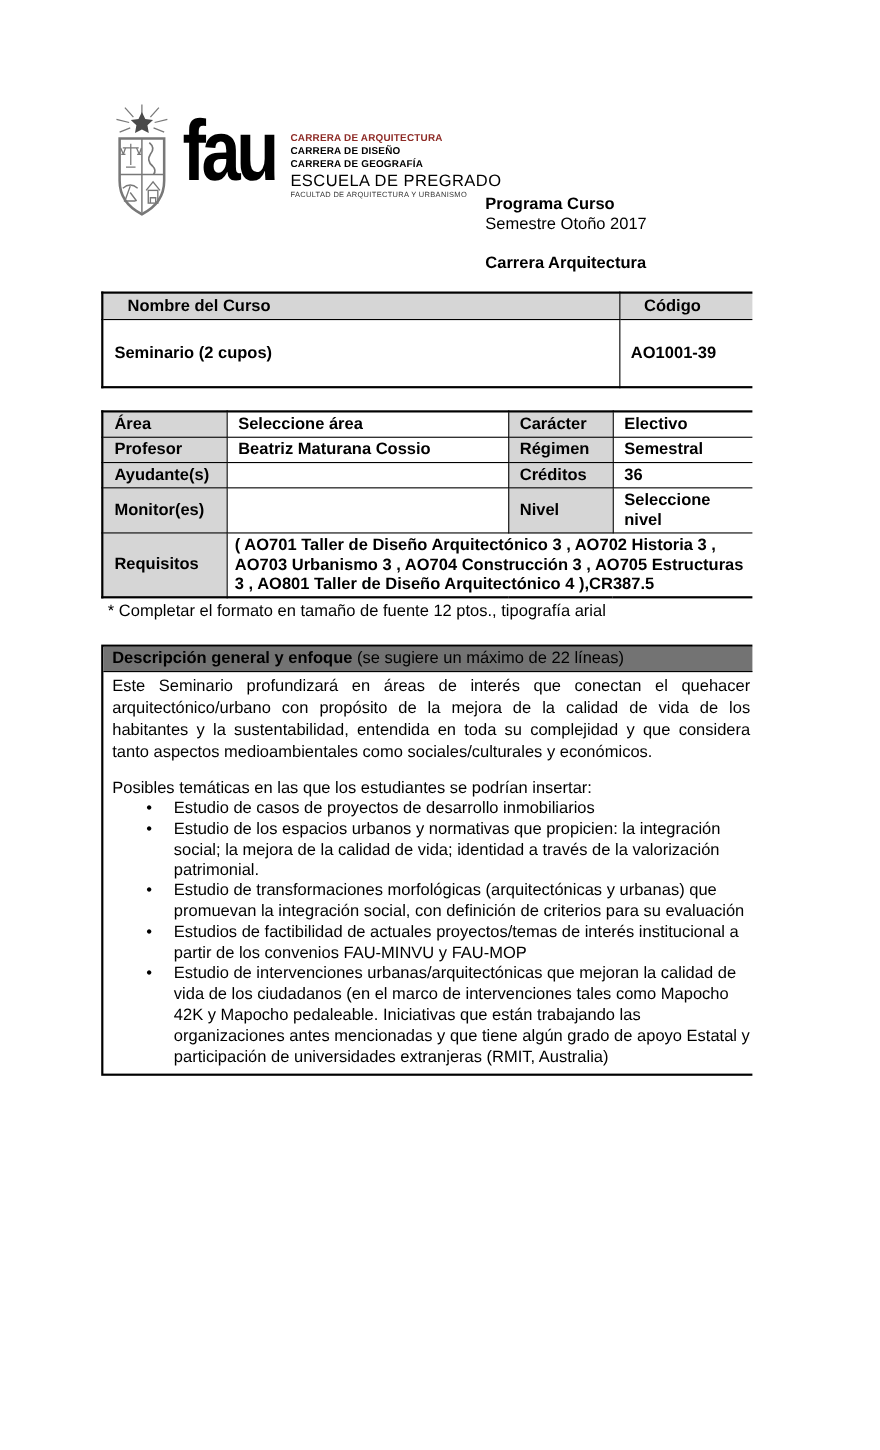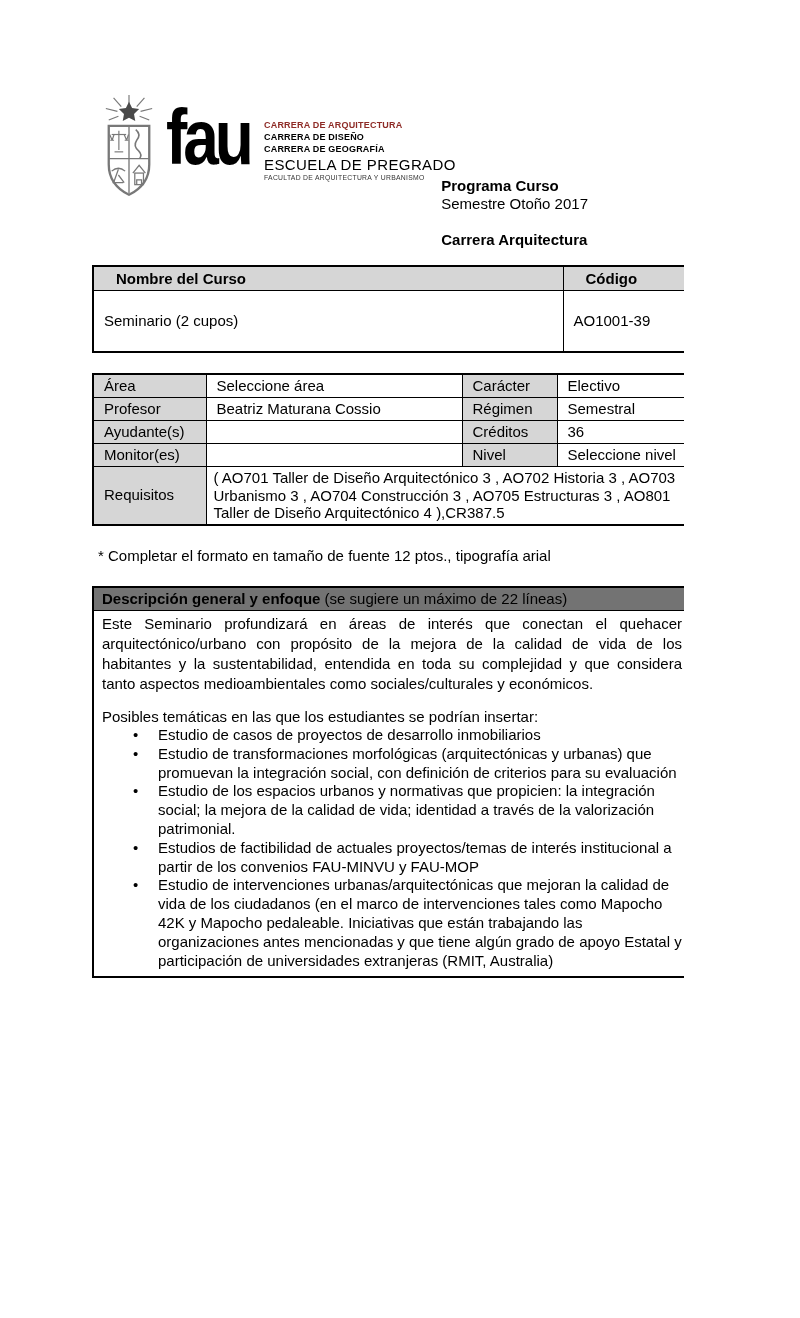--- a/index.html
+++ b/index.html
@@ -27,21 +27,21 @@
   .ll-big { font-size:15px; line-height:17px; letter-spacing:0.4px; margin-top:1px; }
   .ll-tiny { font-size:6.8px; line-height:8px; letter-spacing:0.3px; margin-top:1px; color:#333; }
 
   
   .doc-header { position:absolute; top:177px; right:96px; text-align:left; font-size:15px; line-height:18px; }
   .doc-header .bold { font-weight:bold; }
   .doc-header .career { margin-top:18px; }
 
   
   .doc-table { border-collapse:collapse; border:2px solid #000; table-layout:fixed; width:600px; font-size:15px; }
-  .doc-table td, .doc-table th { border:1.5px solid #000; padding:2px 8px; text-align:left; vertical-align:middle; font-weight:normal; }
+  .doc-table td, .doc-table th { border:1.5px solid #000; padding:2px 8px; text-align:left; vertical-align:middle; font-weight:bold; }
   .shade { background:#d6d6d6; }
 
   .t1 { position:absolute; top:265px; left:92px; }
   .t1 th { font-weight:bold; height:24px; padding-left:22px; }
   .t1 td { height:62px; padding-left:10px; }
 
   .t2 { position:absolute; top:373px; left:92px; }
   .t2 td { height:22px; line-height:18px; padding-left:10px; }
   .t2 td.req-val { height:51px; line-height:17.5px; padding:2px 6px 2px 7px; }
 
@@ -177,21 +177,21 @@
   <div class="desc">
     <div class="desc-header">
       <span class="bold">Descripción general y enfoque</span><span> (se sugiere un máximo de 22 líneas)</span>
     </div>
     <div class="desc-body">
       <p class="justify">Este Seminario profundizará en áreas de interés que conectan el quehacer arquitectónico/urbano con propósito de la mejora de la calidad de vida de los habitantes y la sustentabilidad, entendida en toda su complejidad y que considera tanto aspectos medioambientales como sociales/culturales y económicos.</p>
       <div class="spacer"></div>
       <div class="list-intro">Posibles temáticas en las que los estudiantes se podrían insertar:</div>
       <ul>
         <li>Estudio de casos de proyectos de desarrollo inmobiliarios</li>
+        <li>Estudio de los espacios urbanos y normativas que propicien: la integración social; la mejora de la calidad de vida; identidad a través de la valorización patrimonial.</li>
         <li>Estudio de transformaciones morfológicas (arquitectónicas y urbanas) que promuevan la integración social, con definición de criterios para su evaluación</li>
-        <li>Estudio de los espacios urbanos y normativas que propicien: la integración social; la mejora de la calidad de vida; identidad a través de la valorización patrimonial.</li>
         <li>Estudios de factibilidad de actuales proyectos/temas de interés institucional a partir de los convenios FAU-MINVU y FAU-MOP</li>
         <li>Estudio de intervenciones urbanas/arquitectónicas que mejoran la calidad de vida de los ciudadanos (en el marco de intervenciones tales como Mapocho 42K y Mapocho pedaleable. Iniciativas que están trabajando las organizaciones antes mencionadas y que tiene algún grado de apoyo Estatal y participación de universidades extranjeras (RMIT, Australia)</li>
       </ul>
     </div>
   </div>
 
 </div>
 
 </body></html>

